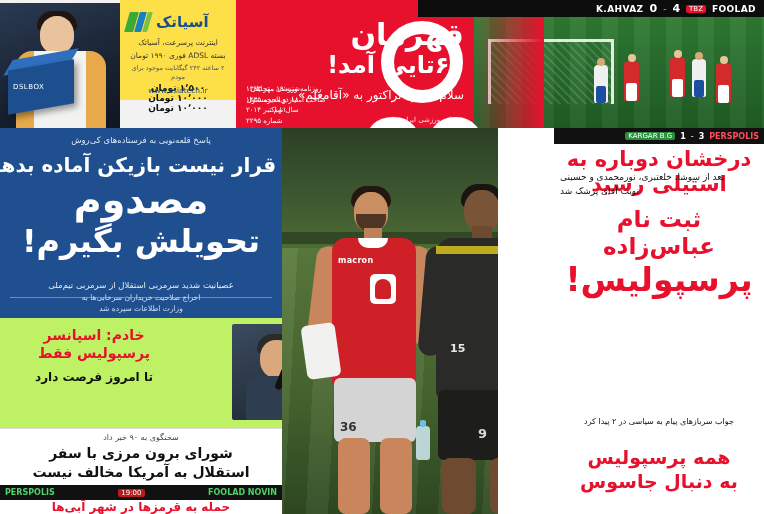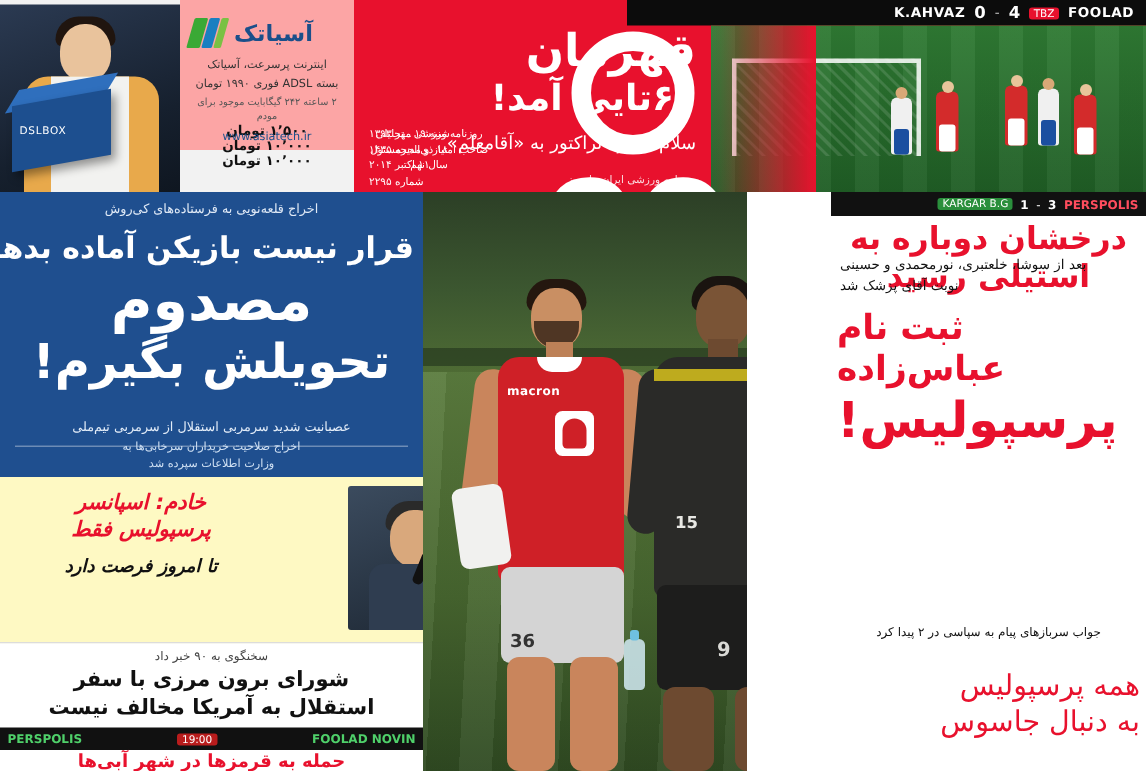--- a/index.html
+++ b/index.html
@@ -89,21 +89,21 @@
     left: 13px; top: 80px;
     color: #ffffff;
     font-size: 7px;
     letter-spacing: .5px;
     direction: ltr;
   }
   .ad-right {
     position: absolute;
     right: 0; top: 0;
     width: 116px; height: 100px;
-    background: #fca5a5;
+    background: #fde047;
     text-align: center;
   }
   .ad-logo-row {
     position: absolute;
     top: 10px; right: 6px;
     width: 104px;
     display: flex;
     flex-direction: row-reverse;
     align-items: center;
     justify-content: flex-start;
@@ -385,43 +385,44 @@
     font-size: 9px;
     line-height: 1.6;
     text-align: left;
   }
   .big-red-headline {
     position: absolute;
     right: 4px; top: 78px;
     width: 202px;
     color: #e8112d;
     font-weight: bold;
-    text-align: left;
+    text-align: center;
     line-height: 1.16;
   }
   .brh-1 { font-size: 23px; }
   .brh-2 { font-size: 27px; margin-top: 2px; }
   .brh-3 { font-size: 33px; margin-top: 2px; }
   .note-dark {
     position: absolute;
     right: 6px; top: 288px;
     width: 198px;
     color: #111;
     font-size: 8px;
     line-height: 1.55;
     text-align: center;
   }
   .bottom-red {
     position: absolute;
     right: 4px; top: 318px;
     width: 202px;
     color: #e8112d;
-    font-weight: normal;
+    font-weight: bold;
     font-size: 19px;
     line-height: 1.25;
+    text-align: center;
   }
 
   
   .col-center {
     position: absolute;
     left: 282px; top: 0;
     width: 216px; height: 386px;
     overflow: hidden;
     background: #3b6f3a;
   }
@@ -626,24 +627,23 @@
   }
   .bb-foot2 {
     position: absolute; left: 8px; bottom: 3px; right: 8px;
     font-size: 7.5px; line-height: 1.45; text-align: center; color: #cfe0f3;
   }
 
   .mid-strip {
     position: absolute;
     left: 0; top: 190px;
     width: 330px; height: 110px;
-    background: #fef9c3;
+    background: #bef264;
     border-bottom: 1px solid #dcdcdc;
     overflow: hidden;
-    font-style: italic;
   }
   .ms-photo {
     position: absolute; right: 6px; top: 6px;
     width: 92px; height: 96px;
     background: linear-gradient(160deg, #3b4b5e, #1d2733);
     border-radius: 2px; overflow: hidden;
   }
   .ms-head {
     position: absolute; left: 28px; top: 16px;
     width: 34px; height: 38px; background: #d9a87c; border-radius: 46%;
@@ -780,21 +780,21 @@
 ۱۶ صفحه ـ ۵۰۰ تومان</div>
       <div class="mh-bottomline">روزنامه ورزشی ایران ـ امروز</div>
     </div>
   </div>
 
   <div class="body-wrap">
 
     <div class="col-left">
 
       <div class="blue-box">
-        <div class="bb-kicker">اخراج قلعه‌نویی به فرستاده‌های کی‌روش</div>
+        <div class="bb-kicker">پاسخ قلعه‌نویی به فرستاده‌های کی‌روش</div>
         <div class="bb-l1">قرار نیست بازیکن آماده بدهم</div>
         <div class="bb-l2">مصدوم</div>
         <div class="bb-l3">تحویلش بگیرم!</div>
         <div class="bb-foot">عصبانیت شدید سرمربی استقلال از سرمربی تیم‌ملی</div>
         <div class="bb-rule"></div>
         <div class="bb-foot2" style="white-space:pre-line;">اخراج صلاحیت خریداران سرخابی‌ها به
 وزارت اطلاعات سپرده شد</div>
       </div>
 
       <div class="mid-strip">

